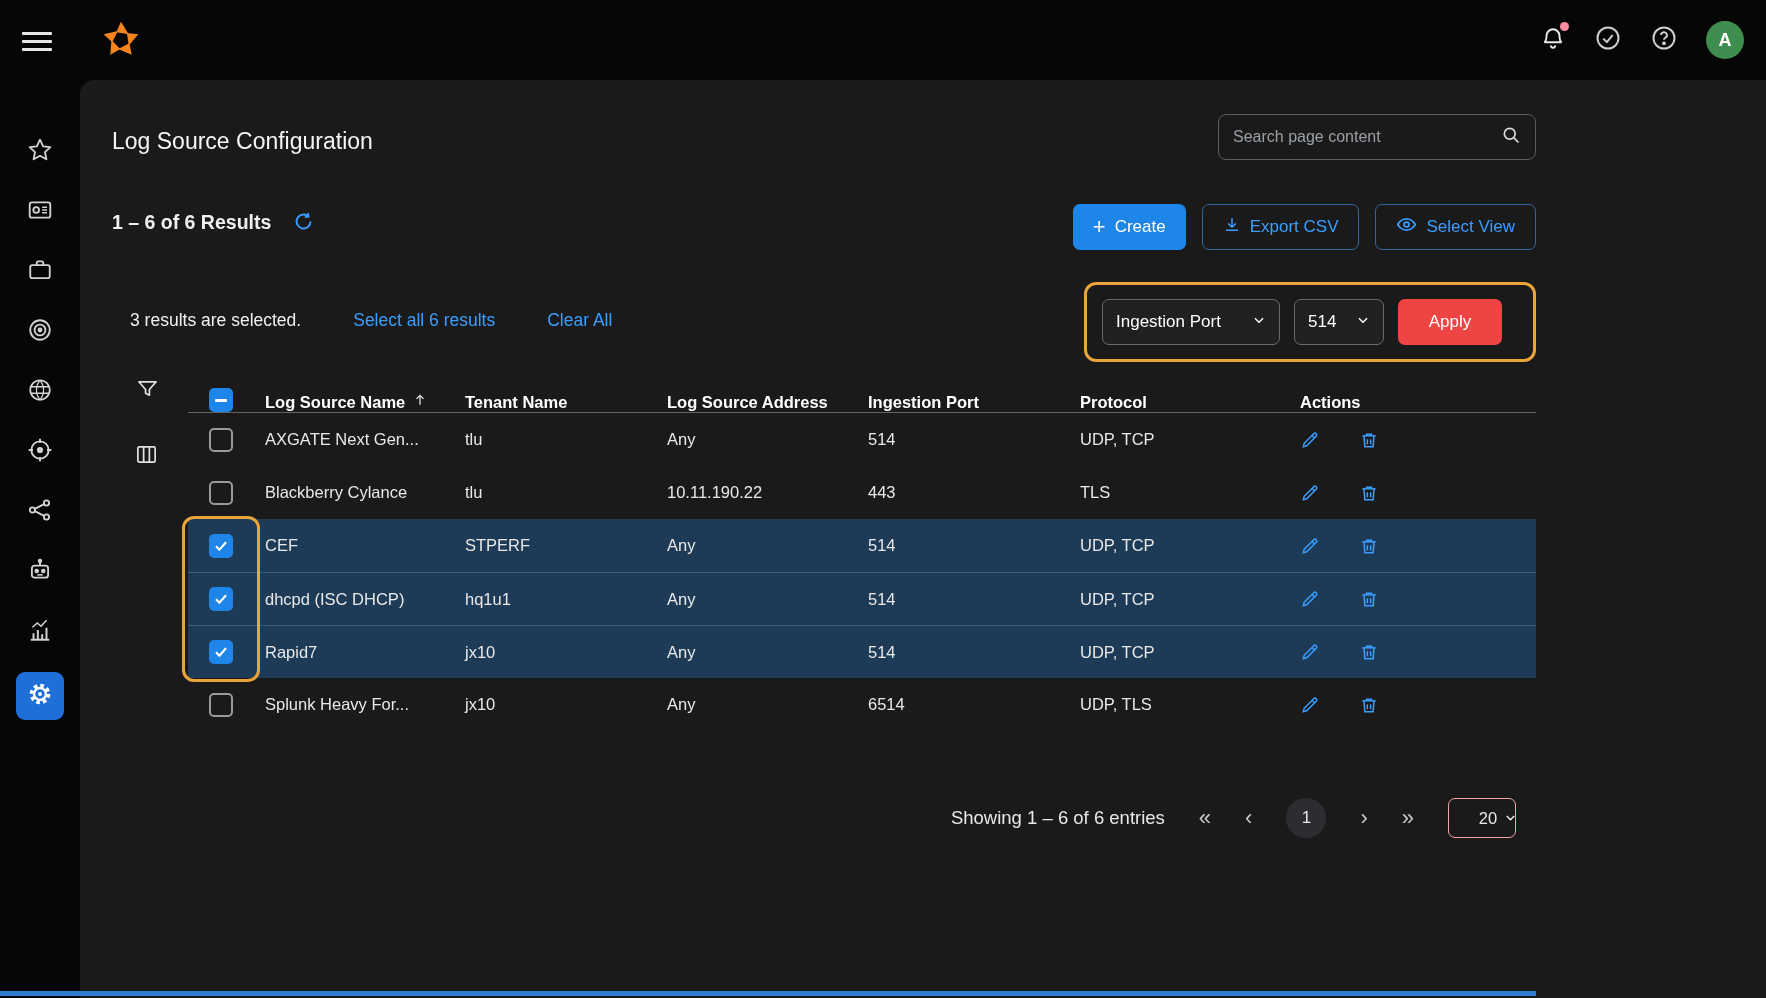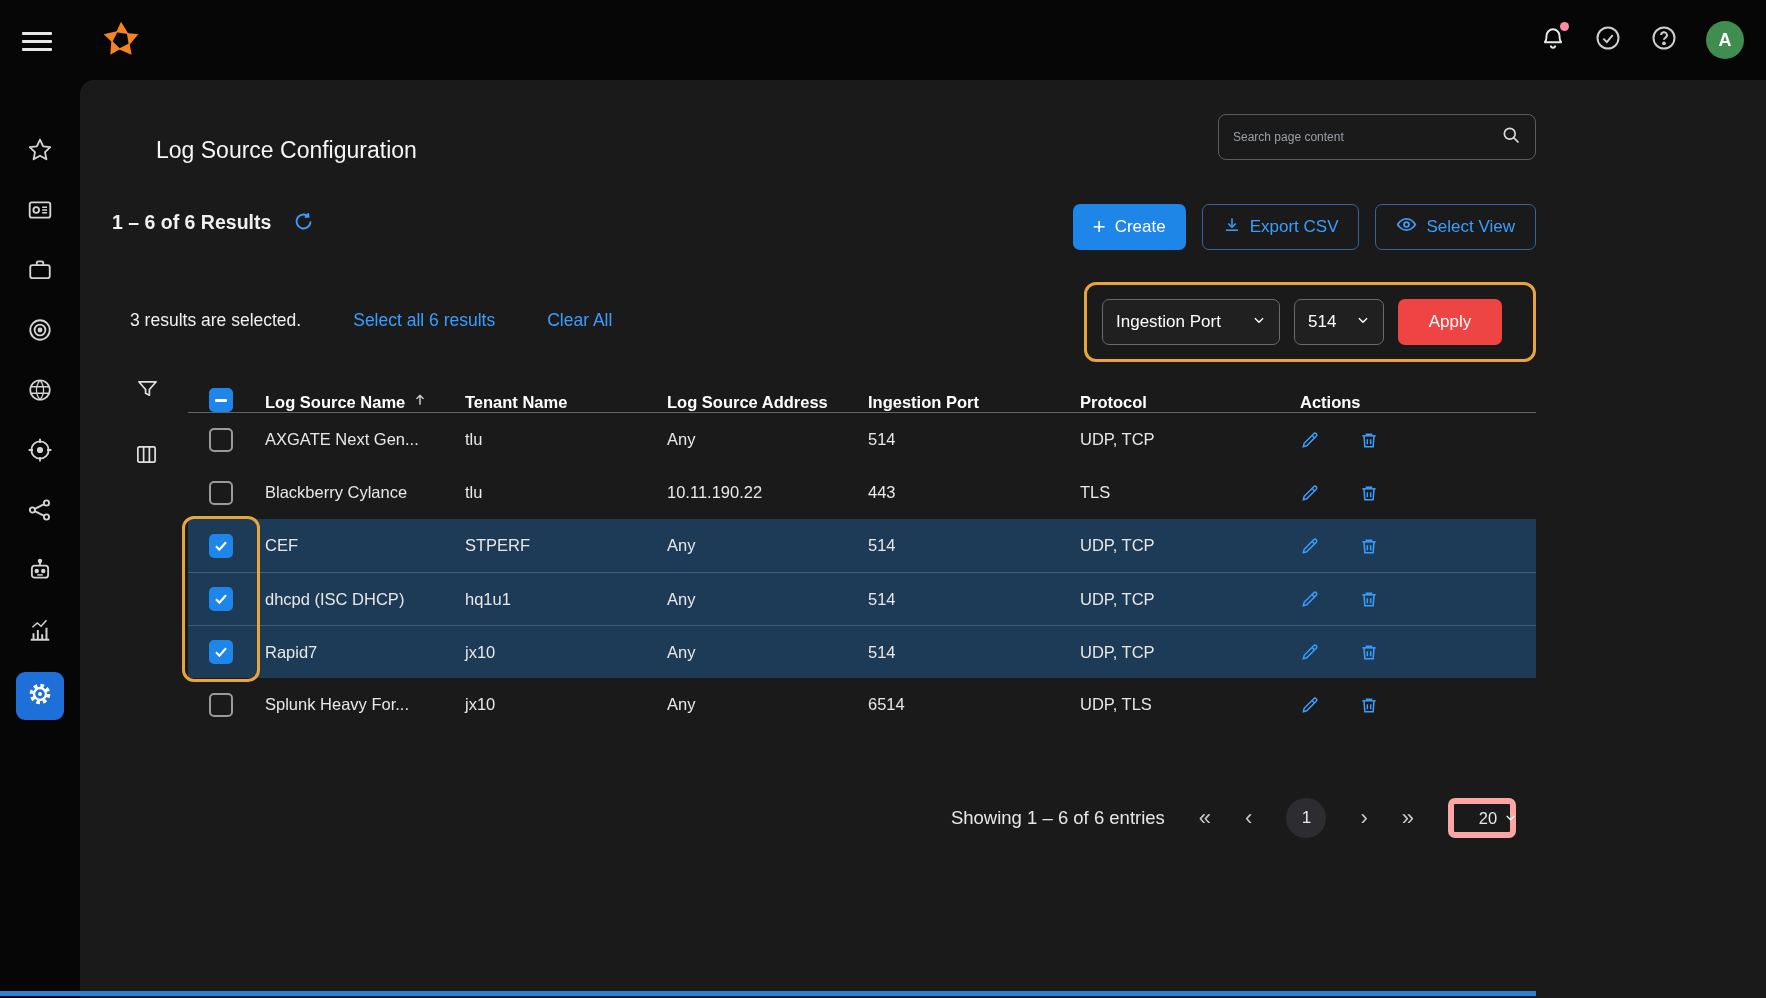--- a/index.html
+++ b/index.html
@@ -21,24 +21,24 @@
 
   
   .sidebar { position:absolute; left:0; top:80px; width:80px; height:918px; background:#060607;
     display:flex; flex-direction:column; align-items:center; padding-top:52px; gap:20px; }
   .side-item { width:48px; height:40px; display:flex; align-items:center; justify-content:center; cursor:pointer; }
   .side-item.active { background:#1f6fd9; border-radius:9px; height:48px; }
 
   
   .main { position:absolute; left:80px; top:80px; width:1686px; height:918px; background:#1a1a1b; border-top-left-radius:14px; }
   .content { position:absolute; left:32px; top:0; width:1424px; height:100%; }
-  .page-title { position:absolute; left:0; top:57px; font-size:23px; color:#f5f5f5;margin-left:44px; }
+  .page-title { position:absolute; left:0; top:48px; font-size:23px; color:#f5f5f5; }
   .search-box { position:absolute; right:0; top:34px; width:318px; height:46px; border:1px solid #5c5c5c;
     border-radius:8px; display:flex; align-items:center; padding:0 14px; gap:10px; }
-  .search-box input { flex:1; background:transparent; border:none; outline:none; color:#ffffff; font-size:12px; font-family:inherit; }
+  .search-box input { flex:1; background:transparent; border:none; outline:none; color:#ffffff; font-size:16px; font-family:inherit; }
   .search-box input::placeholder { color:#9aa0a6; }
 
   .results-line { position:absolute; left:0; top:131px; display:flex; align-items:flex-start; gap:22px;
     font-size:19.5px; font-weight:700; color:#f0f0f0; }
   .refresh { cursor:pointer; display:flex; }
 
   .action-buttons { position:absolute; right:0; top:124px; display:flex; gap:16px; }
   .btn { height:46px; border-radius:7px; display:flex; align-items:center; gap:9px; padding:0 20px;
     font-size:17px; cursor:pointer; border:none; font-family:inherit; }
   .btn-primary { background:#1e86e8; color:#fff; }
@@ -79,21 +79,21 @@
   .orange-cb-outline { position:absolute; left:70px; top:436px; width:78px; height:166px;
     border:3px solid #e9a43c; border-radius:12px; pointer-events:none; }
   .act-icon { display:flex; cursor:pointer; }
 
   
   .pagination { position:absolute; right:20px; top:718px; display:flex; align-items:center; gap:34px;
     font-size:18.5px; color:#e8e8e8; }
   .pg-arrow { font-size:22px; color:#c9c9c9; cursor:pointer; line-height:1; }
   .page-circle { width:40px; height:40px; border-radius:50%; background:#2d2d31; display:flex;
     align-items:center; justify-content:center; font-size:17px; cursor:pointer; }
-  .page-size { width:68px; height:40px; border:6px solid #fca5a5; border-radius:7px; display:flex;
+  .page-size { width:68px; height:40px; border:1px solid #fca5a5; border-radius:7px; display:flex;
     align-items:center; justify-content:center; gap:7px; font-size:16.5px; cursor:pointer;padding-left:32px; }
 
   .hscroll { position:absolute; left:0; bottom:2px; width:1536px; height:5px; background:#2e7fd4; cursor:pointer; }
 </style>
 </head>
 <body>
 
 <div class="root">
 
   <div class="topbar">

